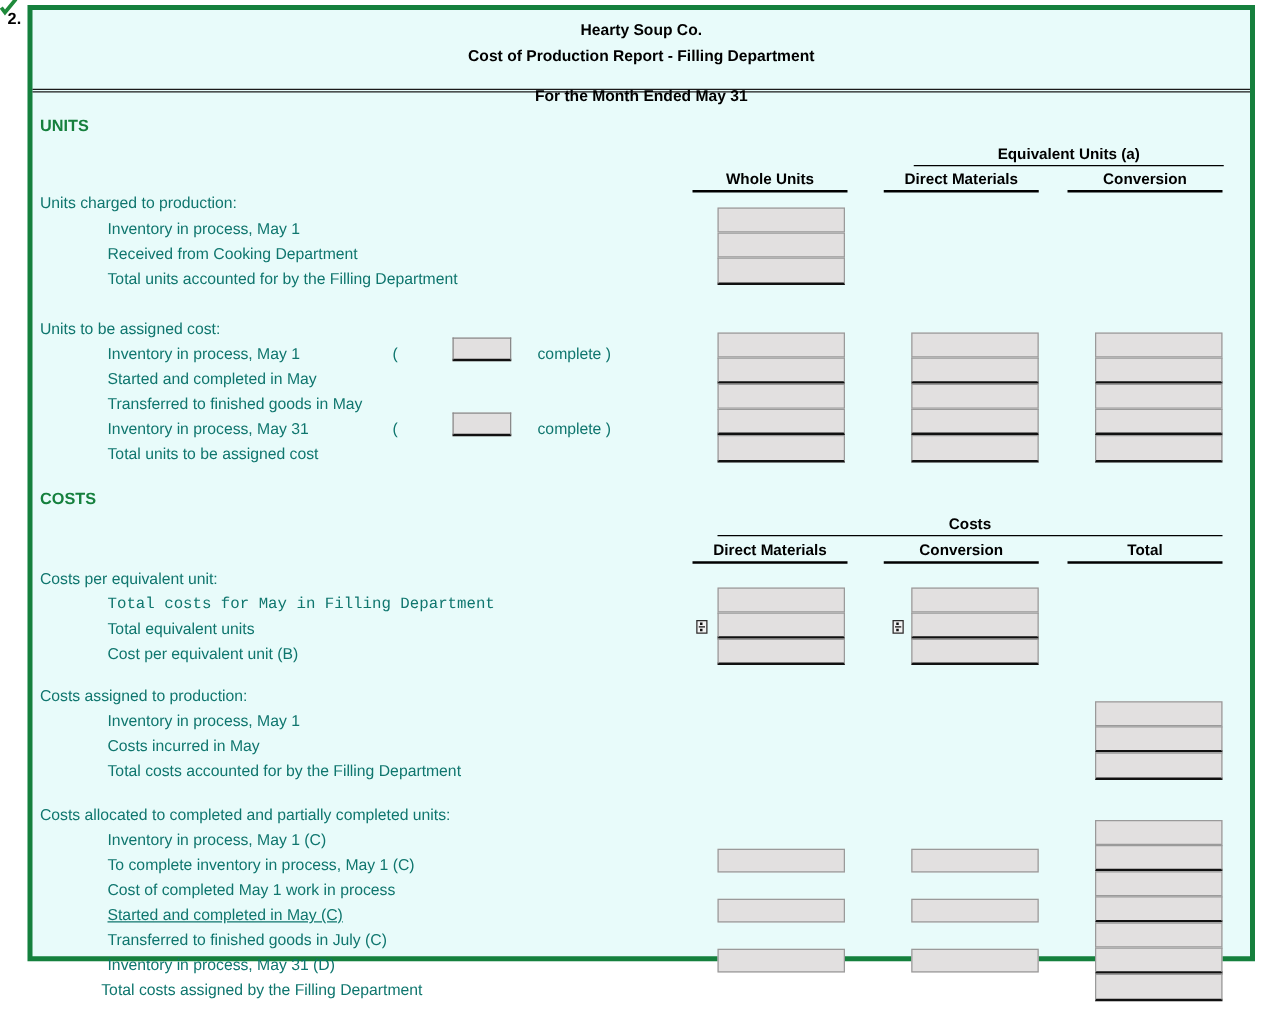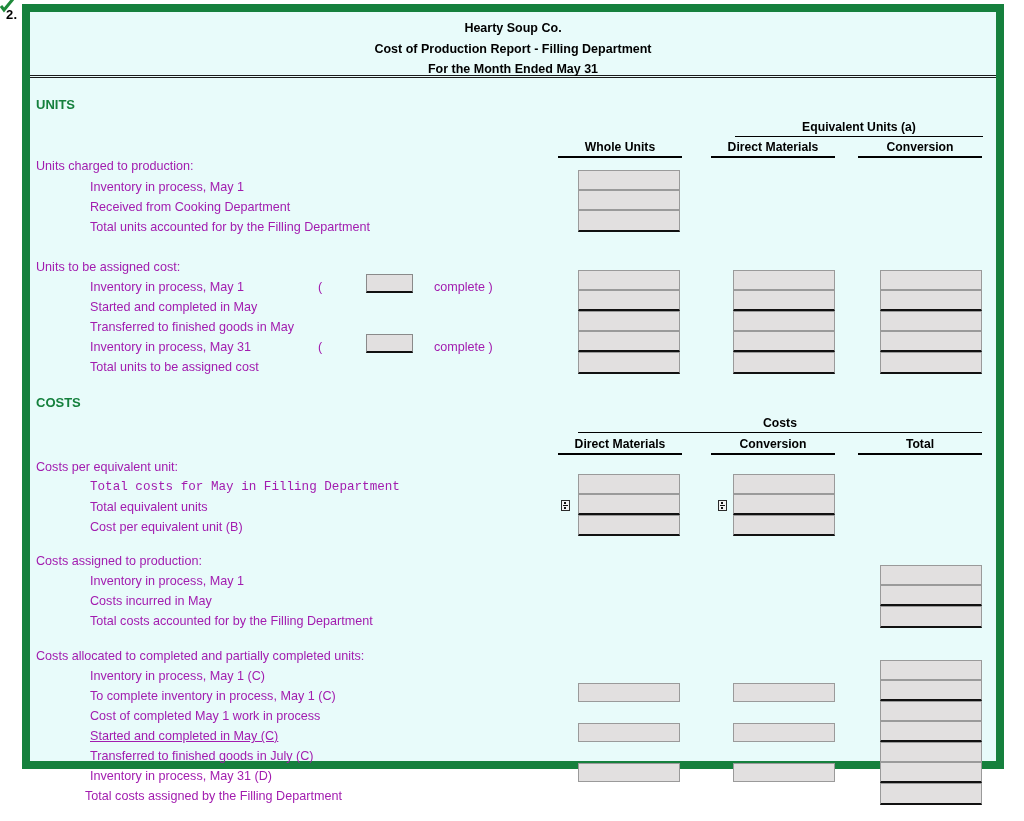--- a/index.html
+++ b/index.html
@@ -21,39 +21,39 @@
     position:absolute;left:0px;top:0px;
     width:14px;height:14px;overflow:hidden;
   }
   .checkmark svg{display:block;}
 
   
   .sheet{
     position:absolute;left:22px;top:4px;
     width:982px;height:765px;
     background:#e8fbfa;
-    border:8px solid #15803d;
+    border:4px solid #15803d;
     box-sizing:border-box;
   }
   .sheet-head{
     position:absolute;left:0;top:0;width:100%;
     height:66px;
     border-bottom:3px double #1a1a1a;
     box-sizing:border-box;
   }
   .sheet-head .ttl{
     text-align:center;font-size:12.5px;font-weight:bold;color:#000;
     line-height:1;
   }
   .ttl1{margin-top:10px;}
   .ttl2{margin-top:8px;}
-  .ttl3{margin-top:8px;}
-
-  
-  .t{position:absolute;font-size:12.6px;color:#a21caf;white-space:nowrap;line-height:1;}
+  .ttl3{margin-top:20px;}
+
+  
+  .t{position:absolute;font-size:12.6px;color:#0f766e;white-space:nowrap;line-height:1;}
   .sect{position:absolute;font-size:13px;font-weight:bold;color:#15803d;}
 
   
   .hdr{
     position:absolute;text-align:center;font-size:12.2px;font-weight:bold;
     color:#000;border-bottom:2px solid #000;padding-bottom:2px;
     box-sizing:border-box;white-space:nowrap;
   }
   .grp{
     position:absolute;text-align:center;font-size:12.2px;font-weight:bold;

